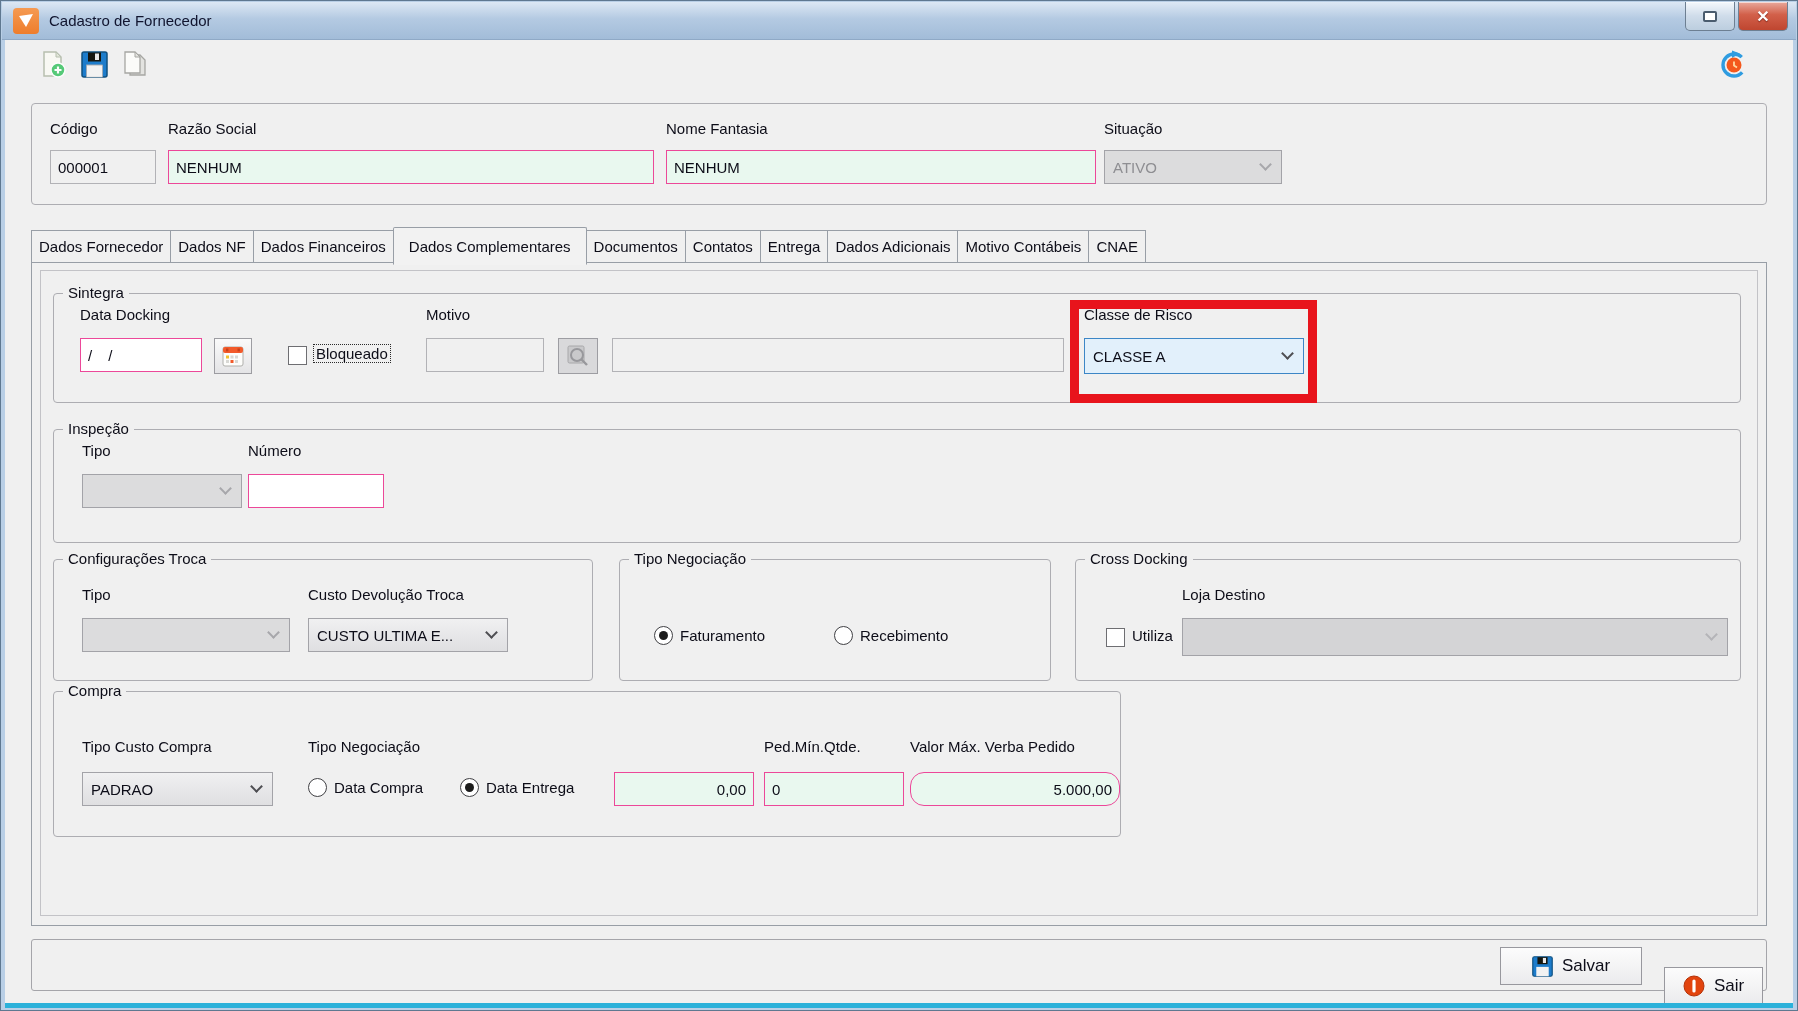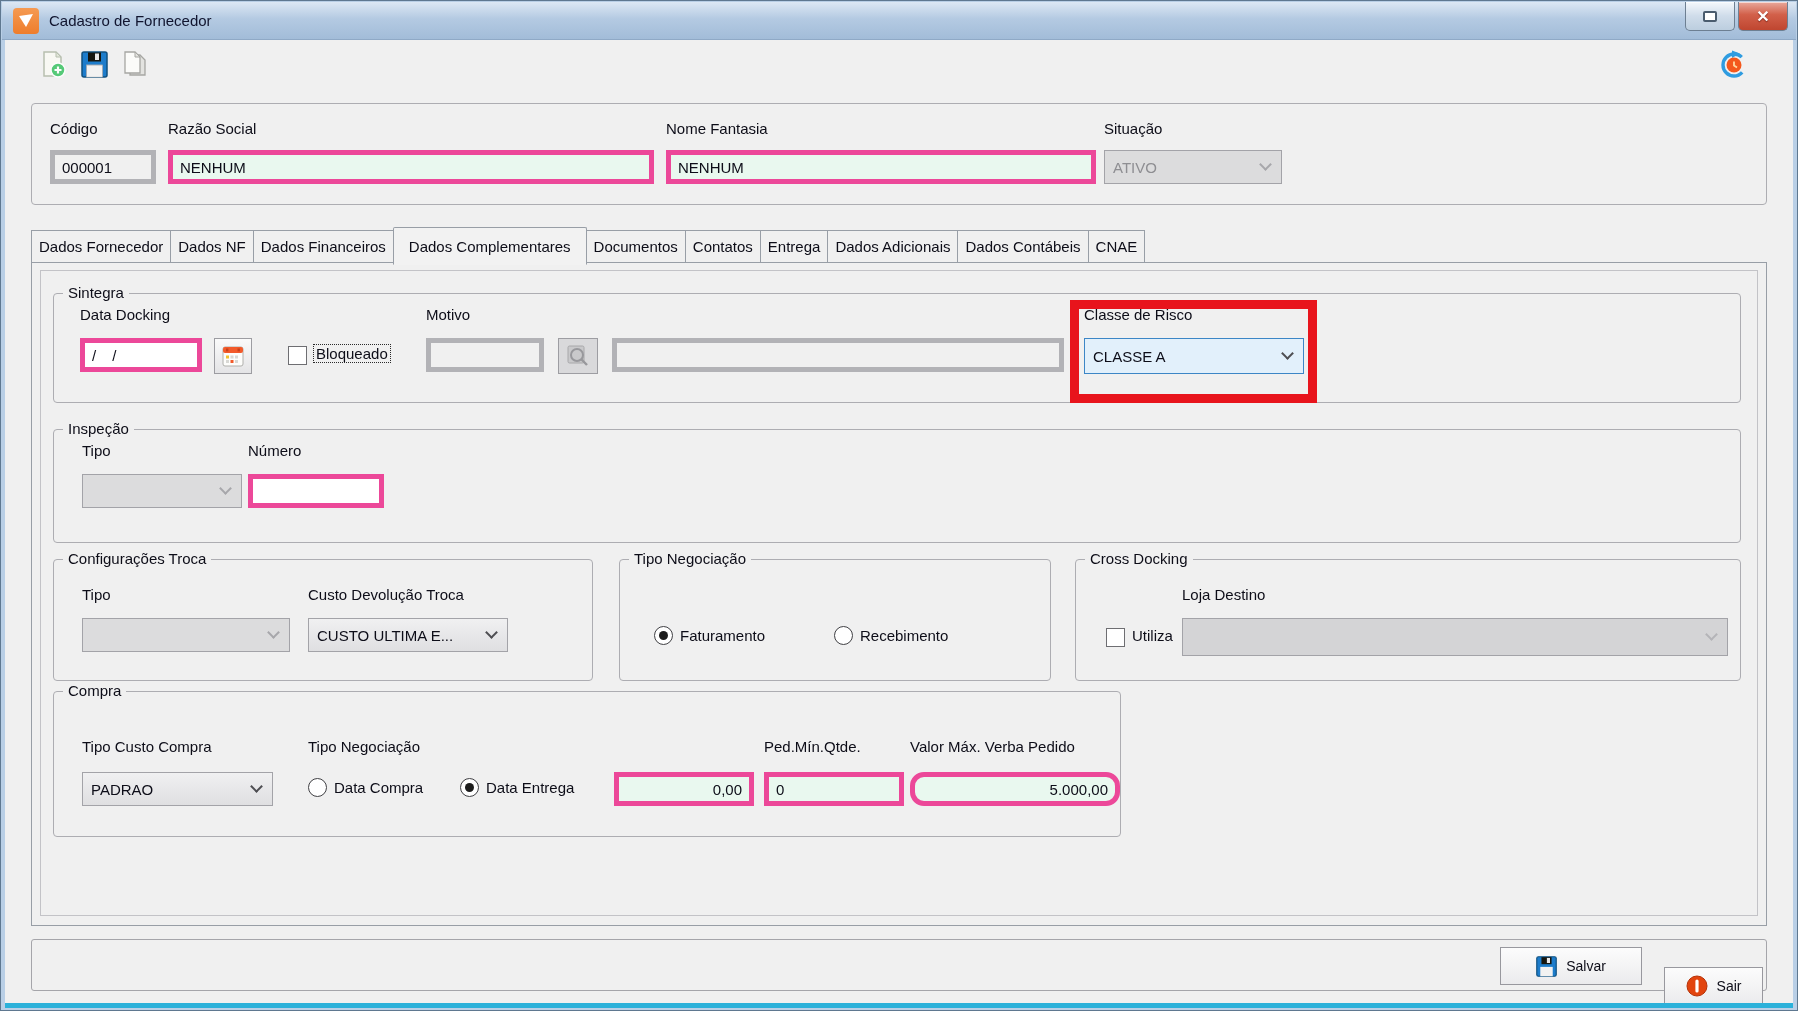--- a/index.html
+++ b/index.html
@@ -49,21 +49,21 @@
     position:absolute; left:4px; right:4px; top:39px; bottom:7px;
     background:#f0f0f0;
   }
   .toolbar { position:absolute; left:0; right:0; top:0; height:48px; background:#f0f0f0; }
   .tool-ico { position:absolute; top:9px; width:30px; height:30px; display:flex; align-items:center; justify-content:center; }
   
   .group { position:absolute; border:1px solid #adadb2; border-radius:4px; background:#f0f0f0; }
   .legend { position:absolute; top:-10px; left:9px; background:#f0f0f0; padding:0 5px; white-space:nowrap; }
   .lbl { position:absolute; white-space:nowrap; }
   .field {
-    position:absolute; border:5px solid #ec4899; background:#fff;
+    position:absolute; border:1px solid #ec4899; background:#fff;
     display:flex; align-items:center; padding:0 7px; white-space:nowrap; overflow:hidden;
   }
   .mint { background:#e9f8ef; }
   .gray-field { background:#f0f0f0; border-color:#b2b2b6; }
   .right { justify-content:flex-end; }
   .combo {
     position:absolute; border:1px solid #a3a3a8;
     background: linear-gradient(#f0f0f1,#dfdfe1);
     display:flex; align-items:center; padding:0 26px 0 8px; white-space:nowrap; overflow:hidden;
   }
@@ -106,21 +106,21 @@
   .tab-panel-inner { position:absolute; left:8px; right:8px; top:7px; bottom:9px; border:1px solid #c3c3c7; }
   
   .footer-panel {
     position:absolute; left:30px; top:938px; width:1736px; height:52px;
     border:1px solid #a5a5aa; border-radius:3px; background:#f0f0f0;
   }
   .cmd-btn {
     position:absolute; top:7px; height:38px;
     border:1px solid #98989e; background:linear-gradient(#fcfcfc,#ebebed);
     display:flex; align-items:center; justify-content:center; gap:9px;
-    font-size:14px; cursor:default;
+    font-size:17px; cursor:default;
   }
   
   .annotation {
     position:absolute; left:1070px; top:300px; width:247px; height:103px;
     border:9px solid #e8141c; z-index:40; pointer-events:none;
   }
   svg { display:block; }
 </style>
 </head>
 <body>
@@ -201,21 +201,21 @@
 
   <div class="tabs">
     <div class="tab">Dados Fornecedor</div>
     <div class="tab">Dados NF</div>
     <div class="tab">Dados Financeiros</div>
     <div class="tab active">Dados Complementares</div>
     <div class="tab">Documentos</div>
     <div class="tab">Contatos</div>
     <div class="tab">Entrega</div>
     <div class="tab">Dados Adicionais</div>
-    <div class="tab">Dados Contábeis</div>
+    <div class="tab">Motivo Contábeis</div>
     <div class="tab">CNAE</div>
   </div>
 
   <div class="tab-panel">
     <div class="tab-panel-inner"></div>
   </div>
 
   <div class="group" style="left:52px; top:292px; width:1688px; height:110px; z-index:2;">
     <span class="legend">Sintegra</span>
 

